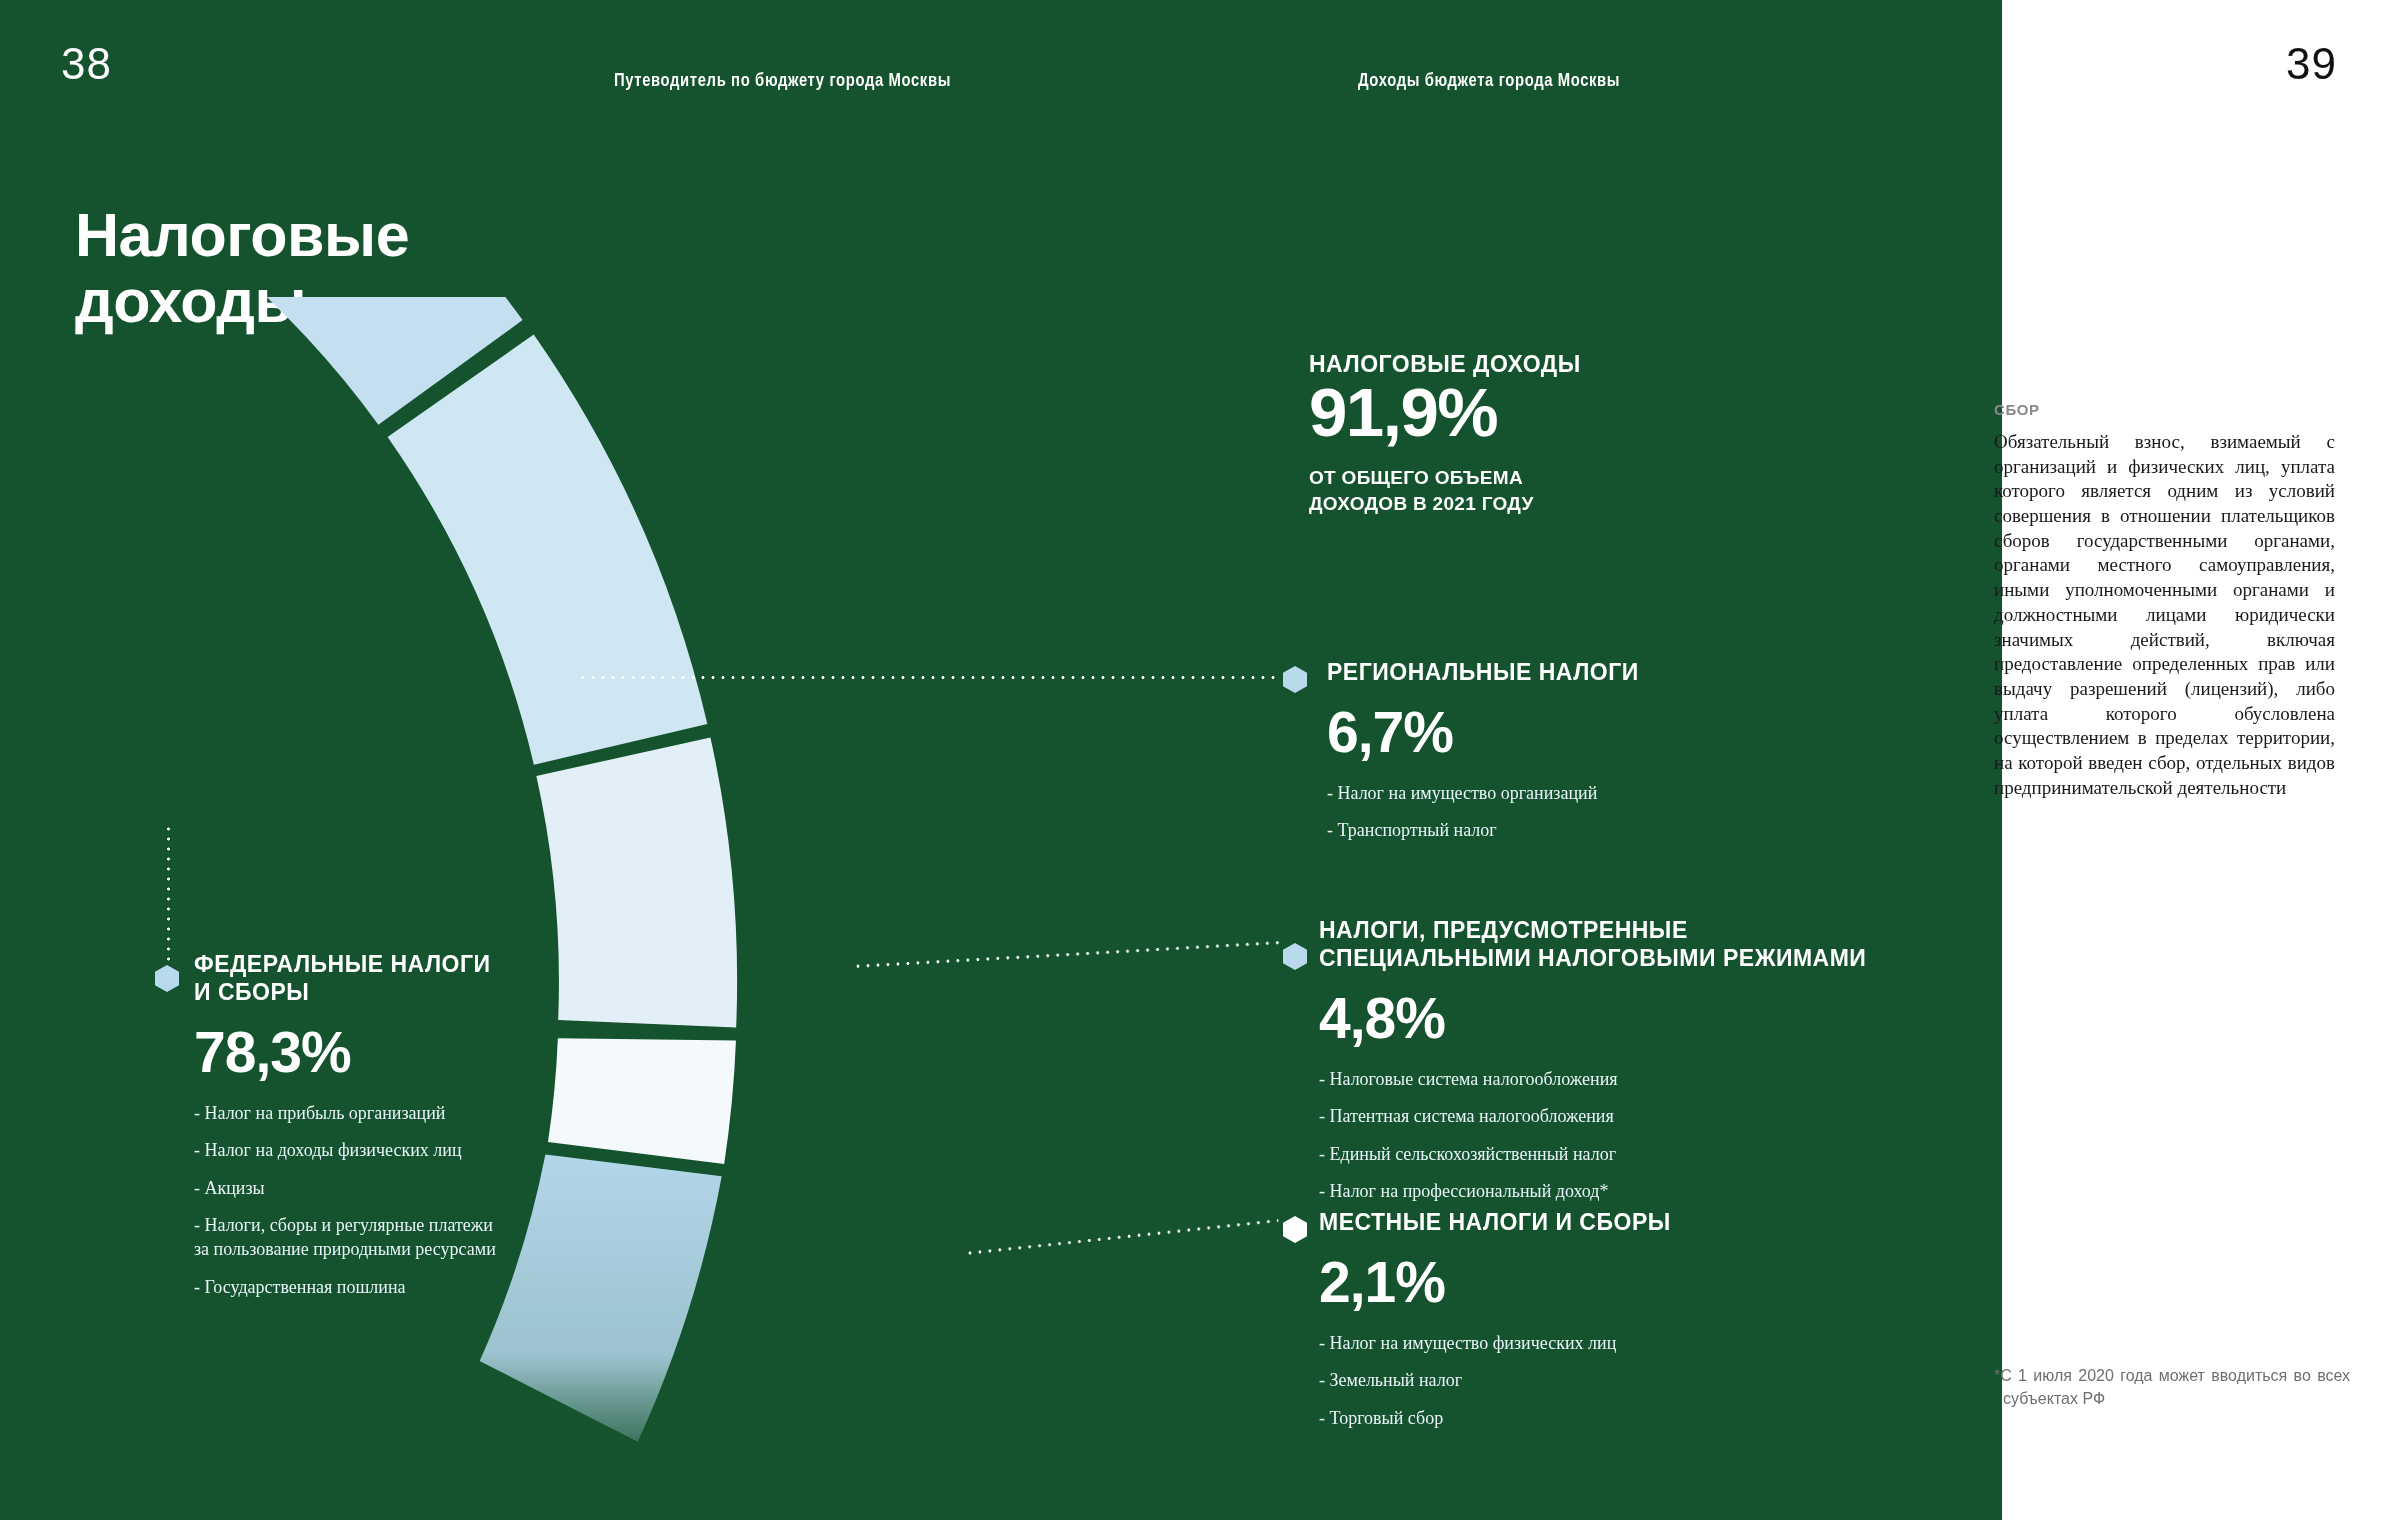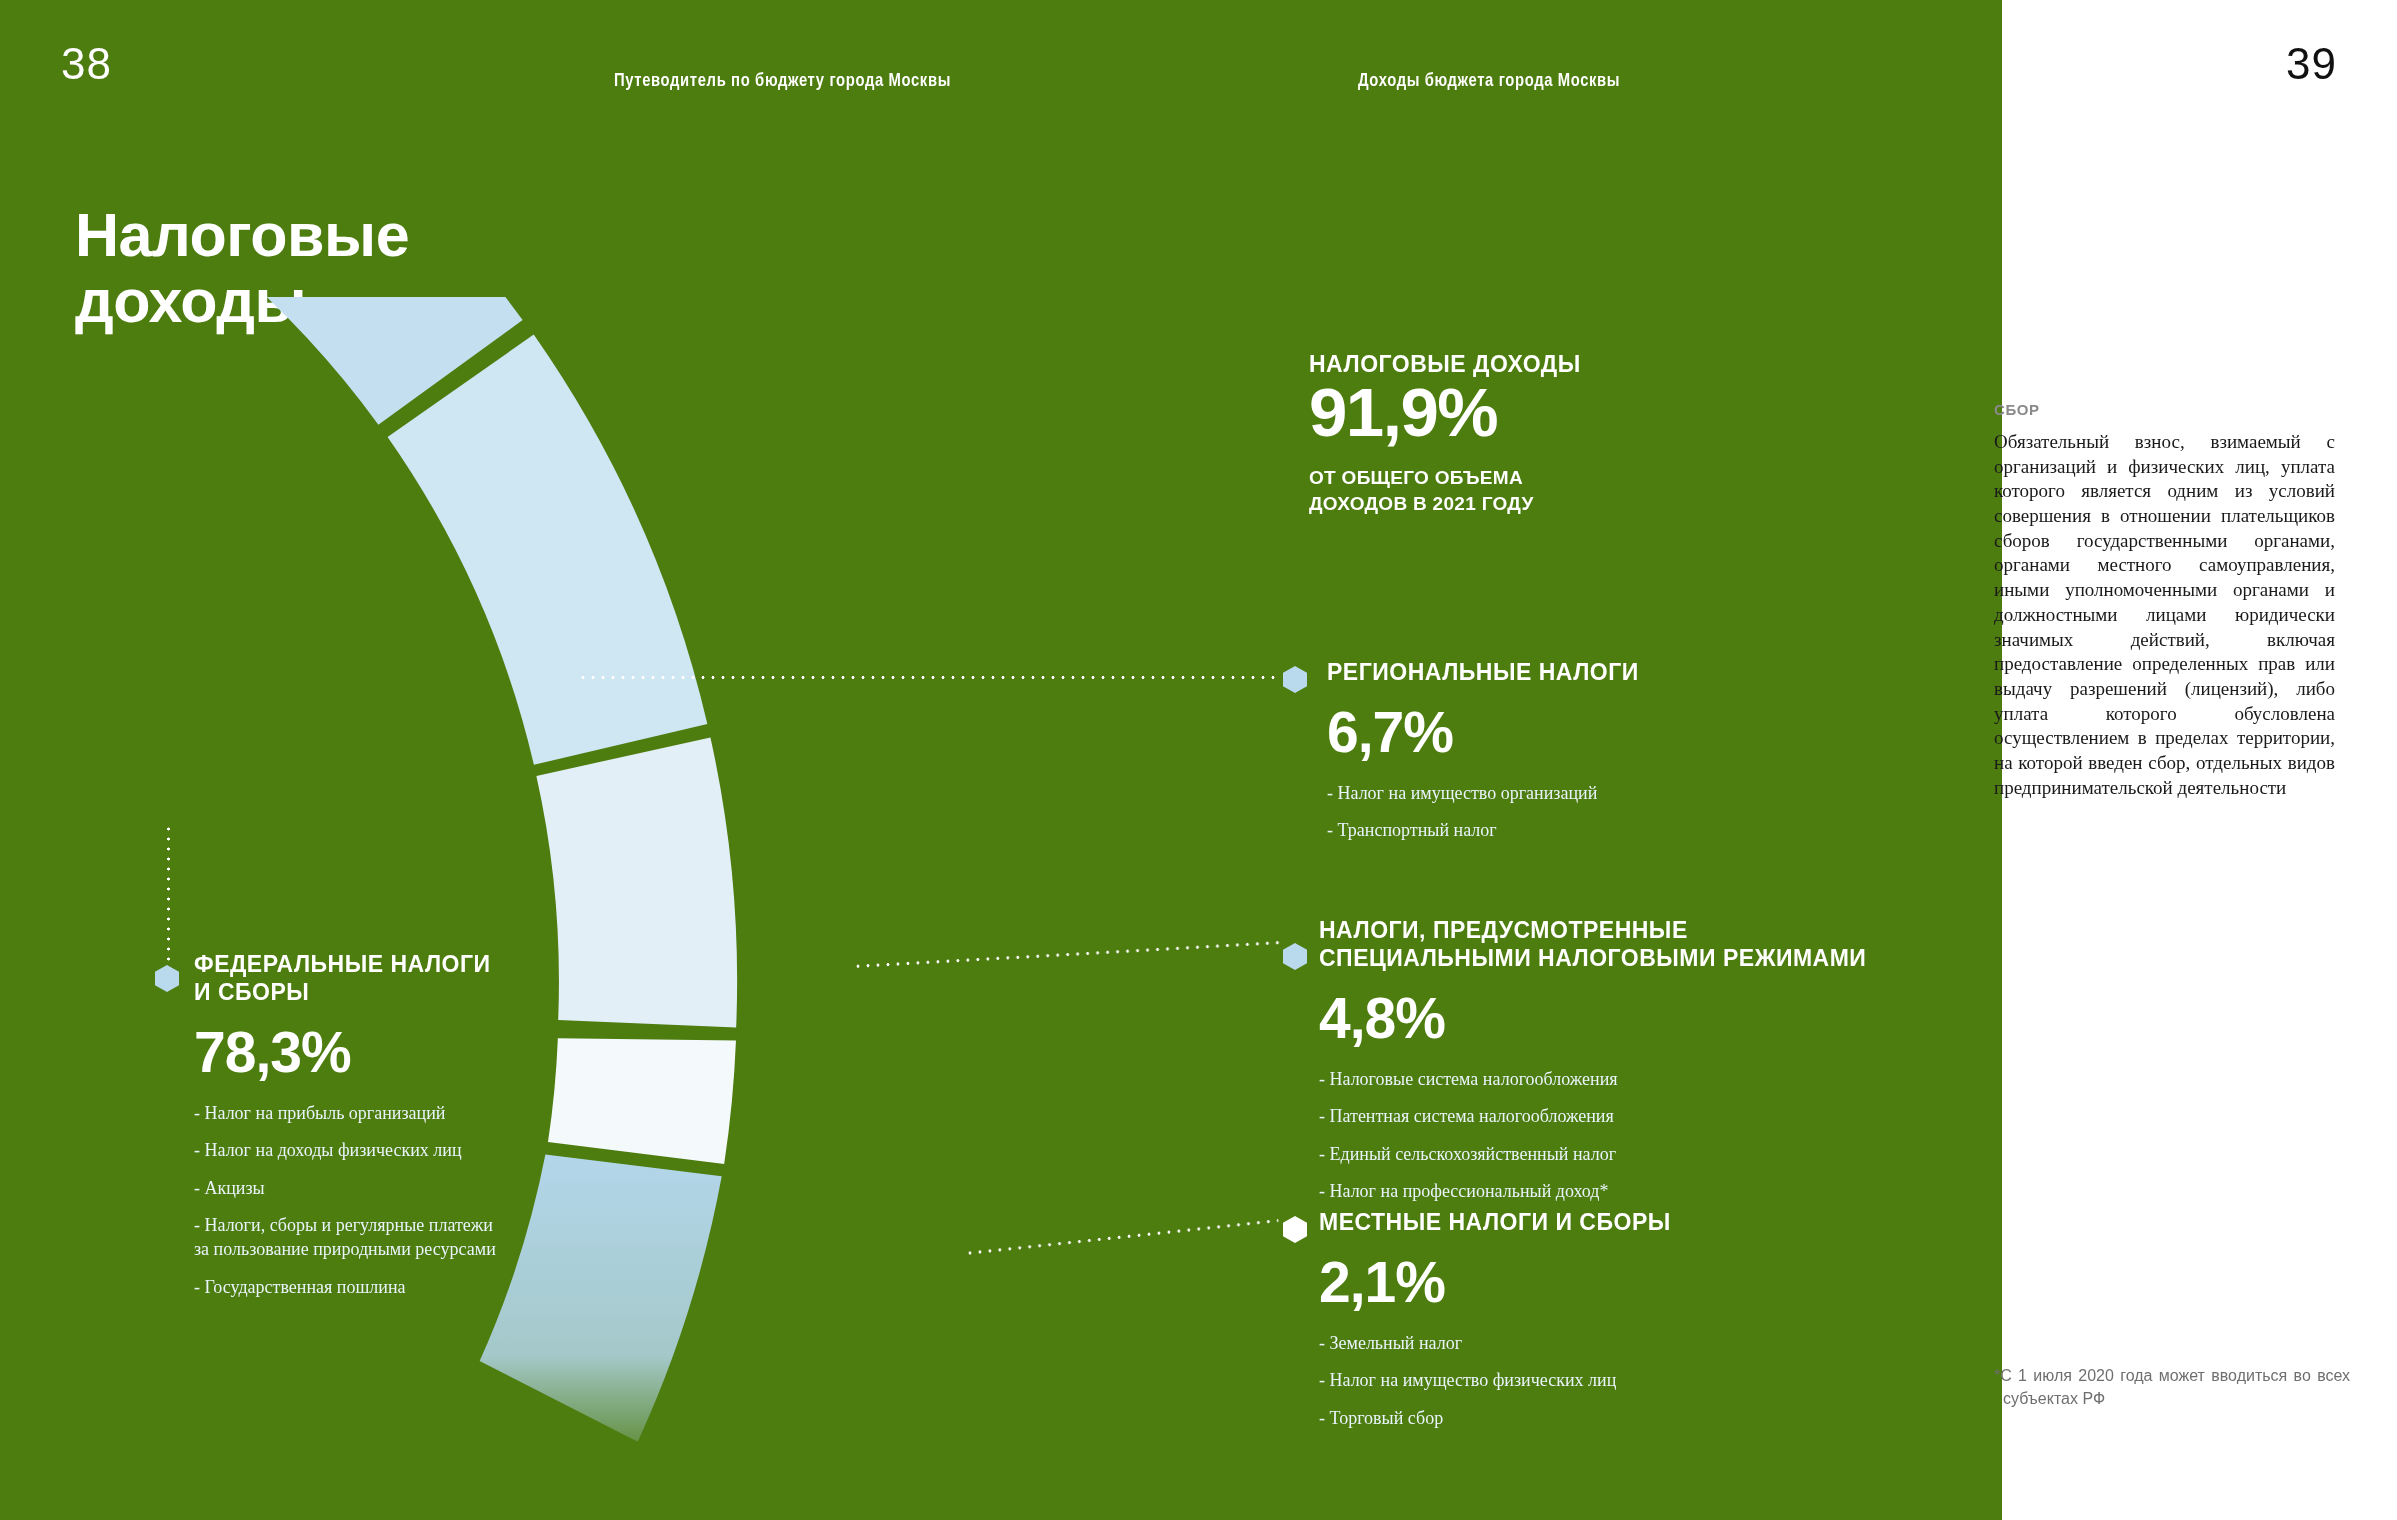--- a/index.html
+++ b/index.html
@@ -9,21 +9,21 @@
     background:#ffffff;
     font-family:"Liberation Sans", sans-serif;
     overflow:hidden;
     position:relative;
   }
   .page{position:absolute;inset:0;}
 
   
   .blue-panel{
     position:absolute;left:0;top:0;width:2002px;height:1521px;
-    background:#4d7c0f;
+    background:#14532d;
     overflow:hidden;
   }
 
   
   .pg-num-left{
     position:absolute;left:61px;top:42px;
     font-size:44px;color:#ffffff;font-weight:400;
     letter-spacing:1px;line-height:1;
     font-family:"Liberation Sans Narrow","Liberation Sans",sans-serif;
   }
@@ -264,22 +264,22 @@
         <li>- Единый сельскохозяйственный налог</li>
         <li>- Налог на профессиональный доход*</li>
       </ul>
     </div>
 
     <div class="hex solid" style="left:1283px;top:1216px;"></div>
     <div class="callout" style="left:1319px;top:1208px;width:614px;">
       <div class="co-kicker" style="white-space:pre-line">МЕСТНЫЕ НАЛОГИ И СБОРЫ</div>
       <div class="co-value">2,1%</div>
       <ul class="co-list">
+        <li>- Налог на имущество физических лиц</li>
         <li>- Земельный налог</li>
-        <li>- Налог на имущество физических лиц</li>
         <li>- Торговый сбор</li>
       </ul>
     </div>
 
   </div>
 
   <div class="right-col">
 
 
     <div class="def" style="top:401px;">

